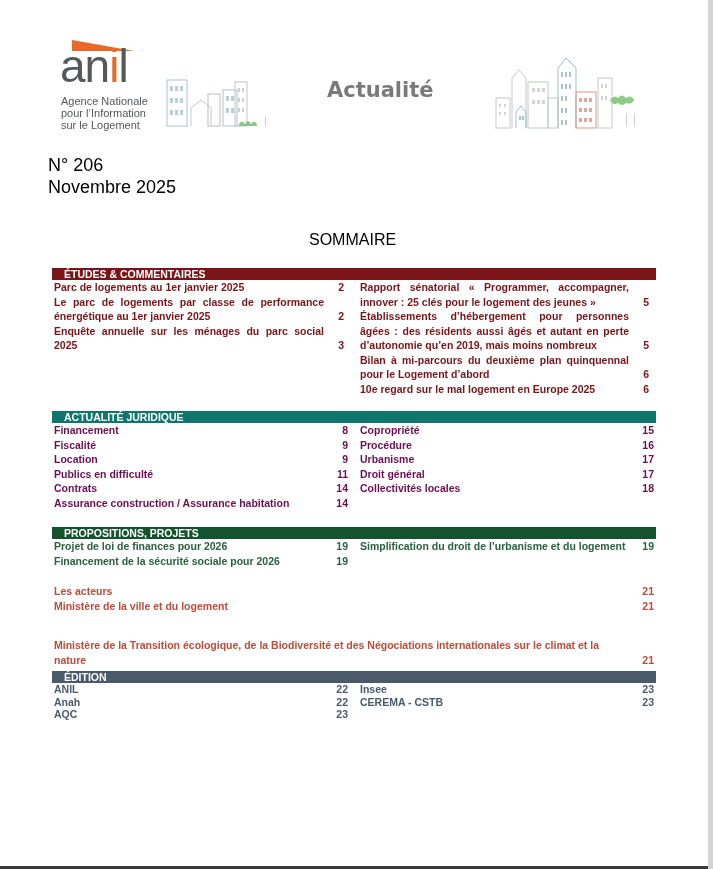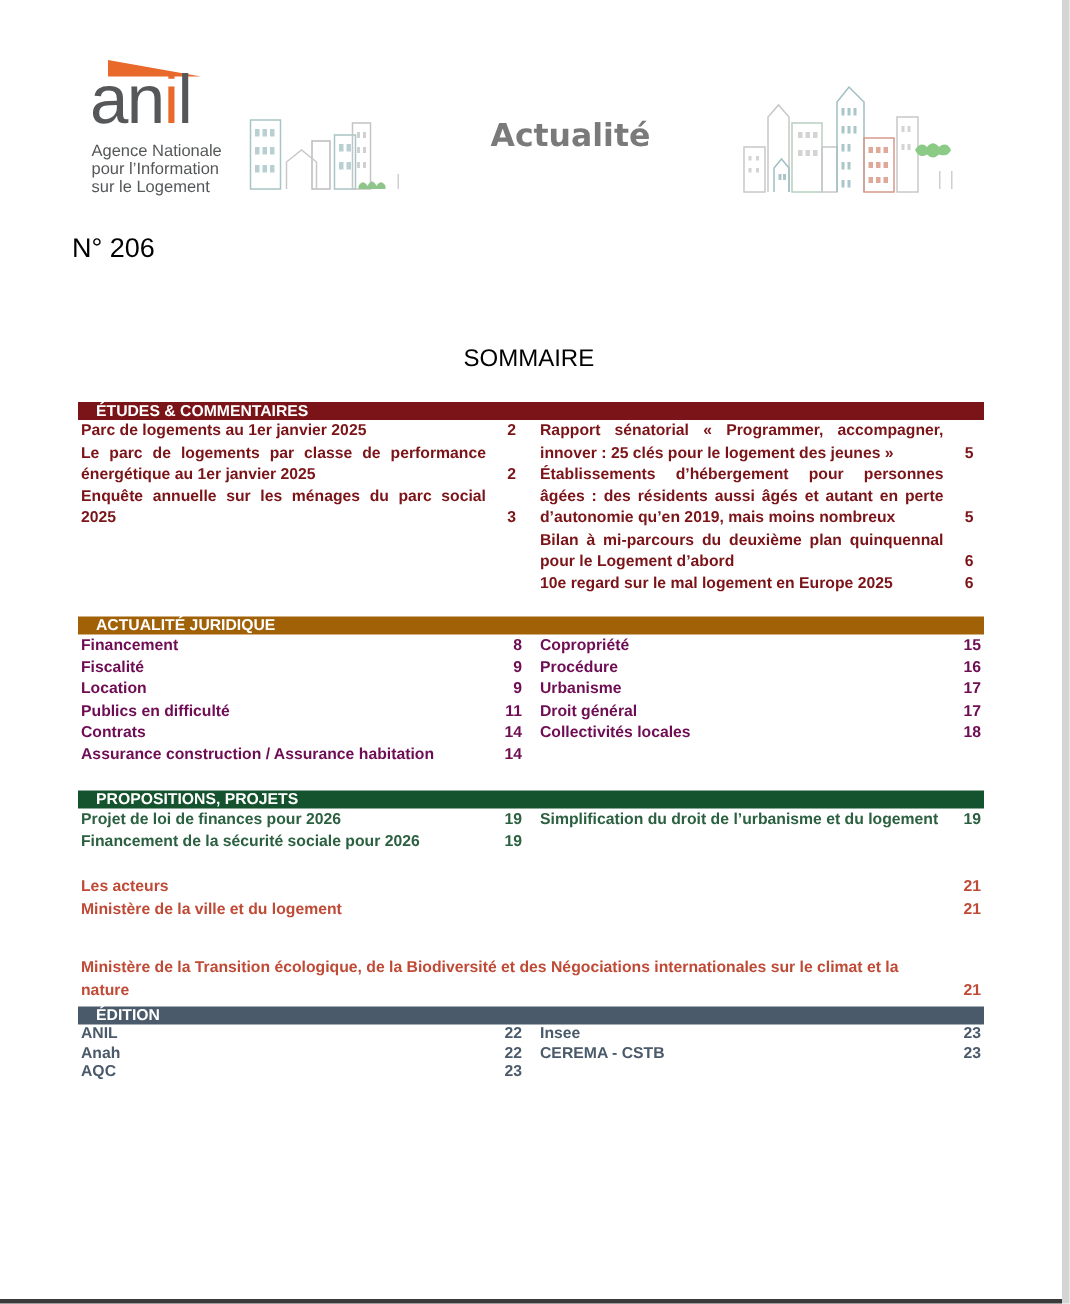--- a/index.html
+++ b/index.html
@@ -25,21 +25,21 @@
   .sec-header { height:12px; color:#fff; font-size:10.5px; font-weight:bold; line-height:13px; padding-left:12px; letter-spacing:0; }
   .cols { position:relative; }
   .col { position:absolute; top:0; }
   .entry { position:relative; font-size:10.5px; font-weight:bold; line-height:14.5px; }
   .entry .txt { display:block; text-align:justify; }
   .entry .pg { position:absolute; right:0; bottom:0; }
   .entry.single .txt { text-align:left; }
 
   .etudes .sec-header { background:#7b1418; }
   .etudes .entry { color:#7b1418; }
-  .juri .sec-header { background:#a16207; }
+  .juri .sec-header { background:#0f766e; }
   .juri .entry { color:#6e0d53; }
   .prop .sec-header { background:#14532d; }
   .prop .entry { color:#2b6040; }
   .fen .sec-header { background:#bf4a36; }
   .fen .entry { color:#bf4a36; }
   .edi .sec-header { background:#4a5a6b; }
   .edi .entry { color:#4a5a6b; line-height:12.5px; }
 </style>
 </head>
 <body>
@@ -149,20 +149,21 @@
       <rect x="107" y="40" width="2" height="4"></rect>
         <rect x="111" y="40" width="2" height="4"></rect>
     </g>
     <path d="M116 44 q4 -6 8 -2 q4 -5 8 0 q5 -4 8 2 q-2 5 -8 3 q-4 4 -8 0 q-5 3 -8 -3 z" fill="#8ccb86"></path>
     <rect x="132" y="58" width="1" height="12" fill="#cfcfcf"></rect>
       <rect x="140" y="58" width="1" height="12" fill="#cfcfcf"></rect>
   </svg>
 
   <div class="issue">
     <div>N° 206</div>
+    <div>Novembre 2025</div>
   </div>
 
   <div class="sommaire">SOMMAIRE</div>
 
   <div class="sec etudes" style="top:268px;">
     <div class="sec-header">ÉTUDES &amp; COMMENTAIRES</div>
     <div class="cols" style="height:110px;">
       <div class="col" style="left:2px; width:290px;">
         <div class="entry single">
             <span class="txt">Parc de logements au 1er janvier 2025</span>

